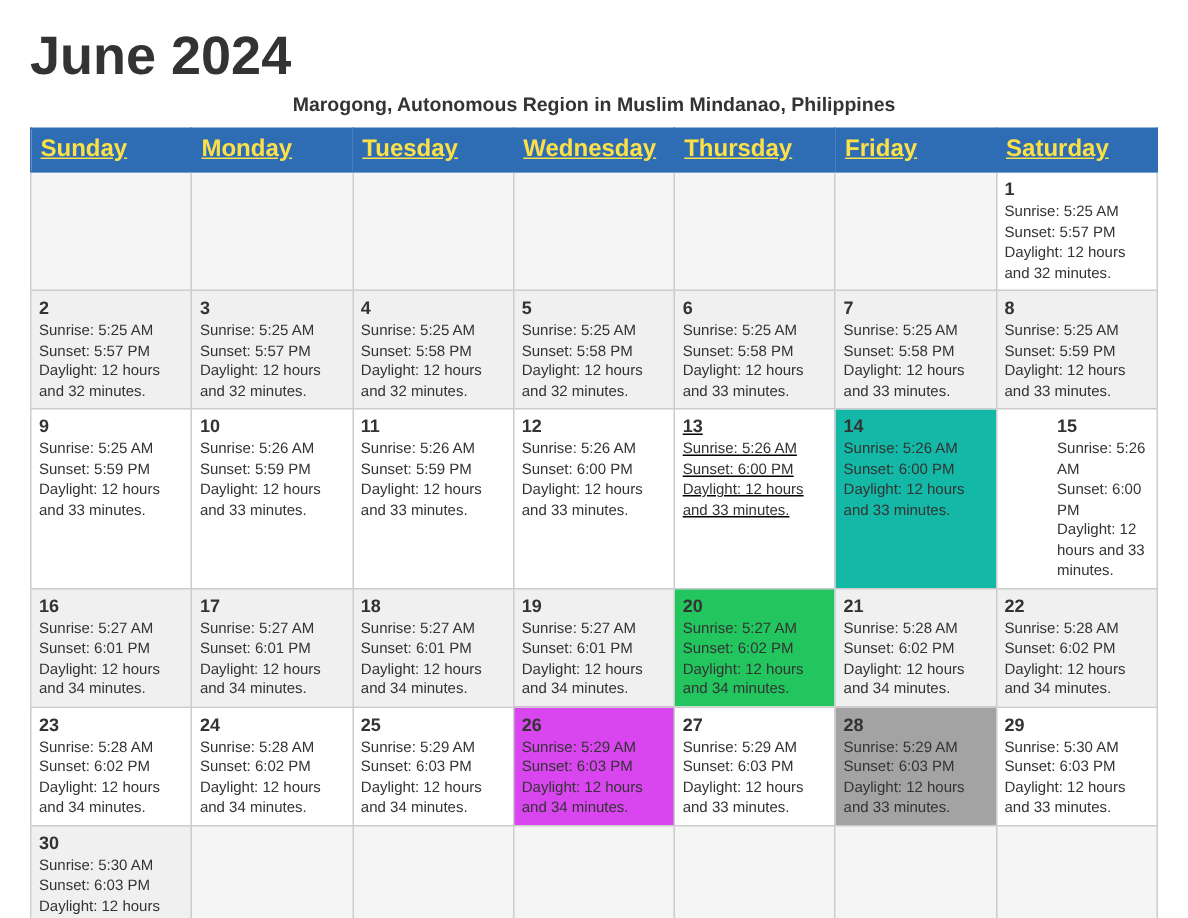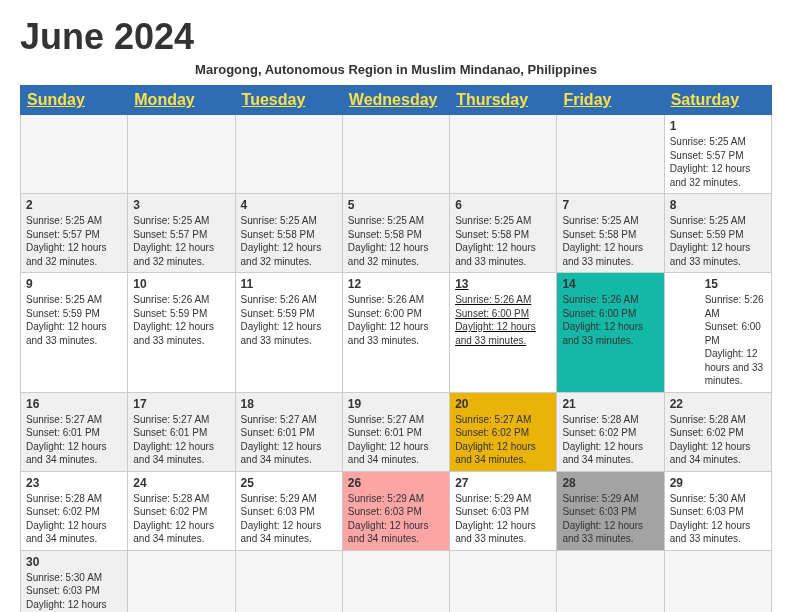--- a/index.html
+++ b/index.html
@@ -220,21 +220,21 @@
           <div class="day-info" style="white-space: pre-line;">Sunrise: 5:27 AM
 Sunset: 6:01 PM
 Daylight: 12 hours and 34 minutes.</div>
         </td>
         <td style="background: rgb(240, 240, 240);">
           <div class="day-number">19</div>
           <div class="day-info" style="white-space: pre-line;">Sunrise: 5:27 AM
 Sunset: 6:01 PM
 Daylight: 12 hours and 34 minutes.</div>
         </td>
-        <td style="background: #eab308; margin-left: 36px;">
+        <td style="background: #22c55e; margin-left: 36px;">
           <div class="day-number">20</div>
           <div class="day-info" style="white-space: pre-line;">Sunrise: 5:27 AM
 Sunset: 6:02 PM
 Daylight: 12 hours and 34 minutes.</div>
         </td>
         <td style="background: rgb(240, 240, 240);">
           <div class="day-number">21</div>
           <div class="day-info" style="white-space: pre-line;">Sunrise: 5:28 AM
 Sunset: 6:02 PM
 Daylight: 12 hours and 34 minutes.</div>
@@ -258,21 +258,21 @@
           <div class="day-info" style="white-space: pre-line;">Sunrise: 5:28 AM
 Sunset: 6:02 PM
 Daylight: 12 hours and 34 minutes.</div>
         </td>
         <td style="background: rgb(255, 255, 255);">
           <div class="day-number">25</div>
           <div class="day-info" style="white-space: pre-line;">Sunrise: 5:29 AM
 Sunset: 6:03 PM
 Daylight: 12 hours and 34 minutes.</div>
         </td>
-        <td style="background: #fca5a5;">
+        <td style="background: #d946ef;">
           <div class="day-number">26</div>
           <div class="day-info" style="white-space: pre-line;">Sunrise: 5:29 AM
 Sunset: 6:03 PM
 Daylight: 12 hours and 34 minutes.</div>
         </td>
         <td style="background: rgb(255, 255, 255);">
           <div class="day-number">27</div>
           <div class="day-info" style="white-space: pre-line;">Sunrise: 5:29 AM
 Sunset: 6:03 PM
 Daylight: 12 hours and 33 minutes.</div>

